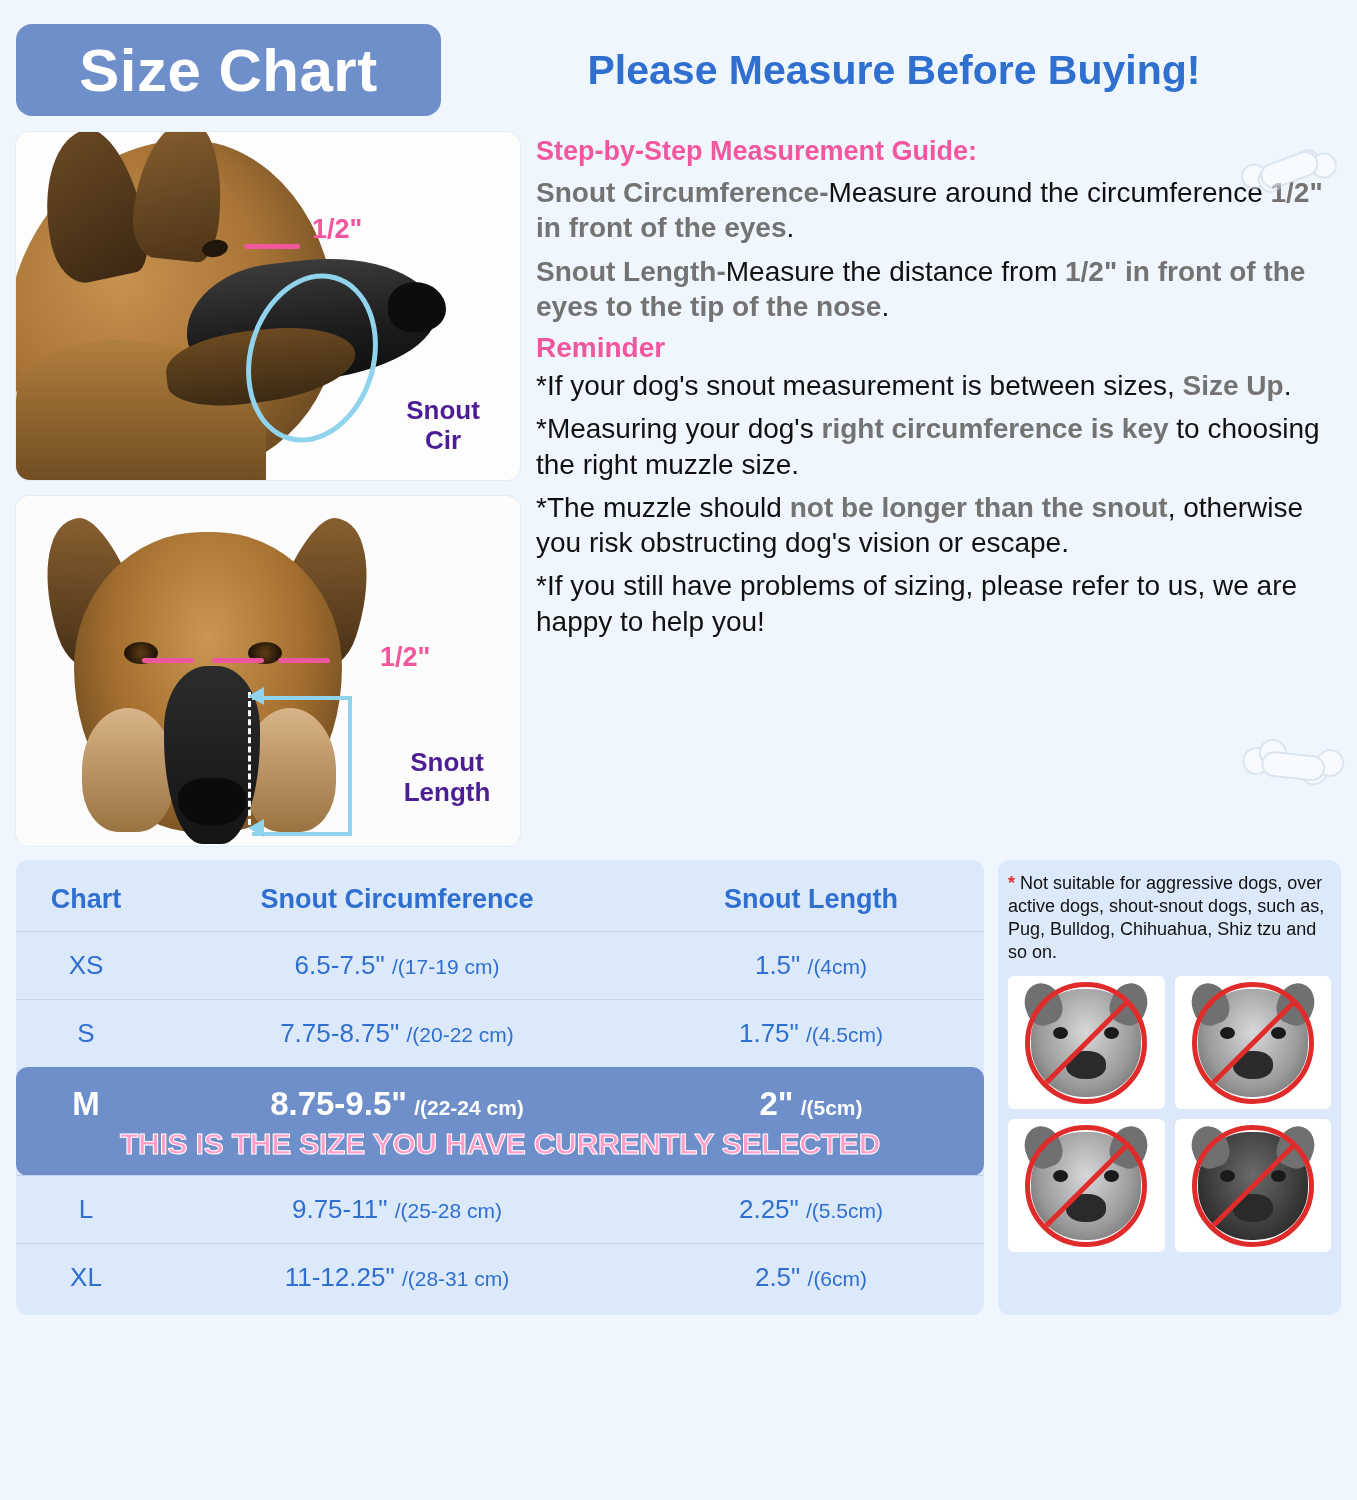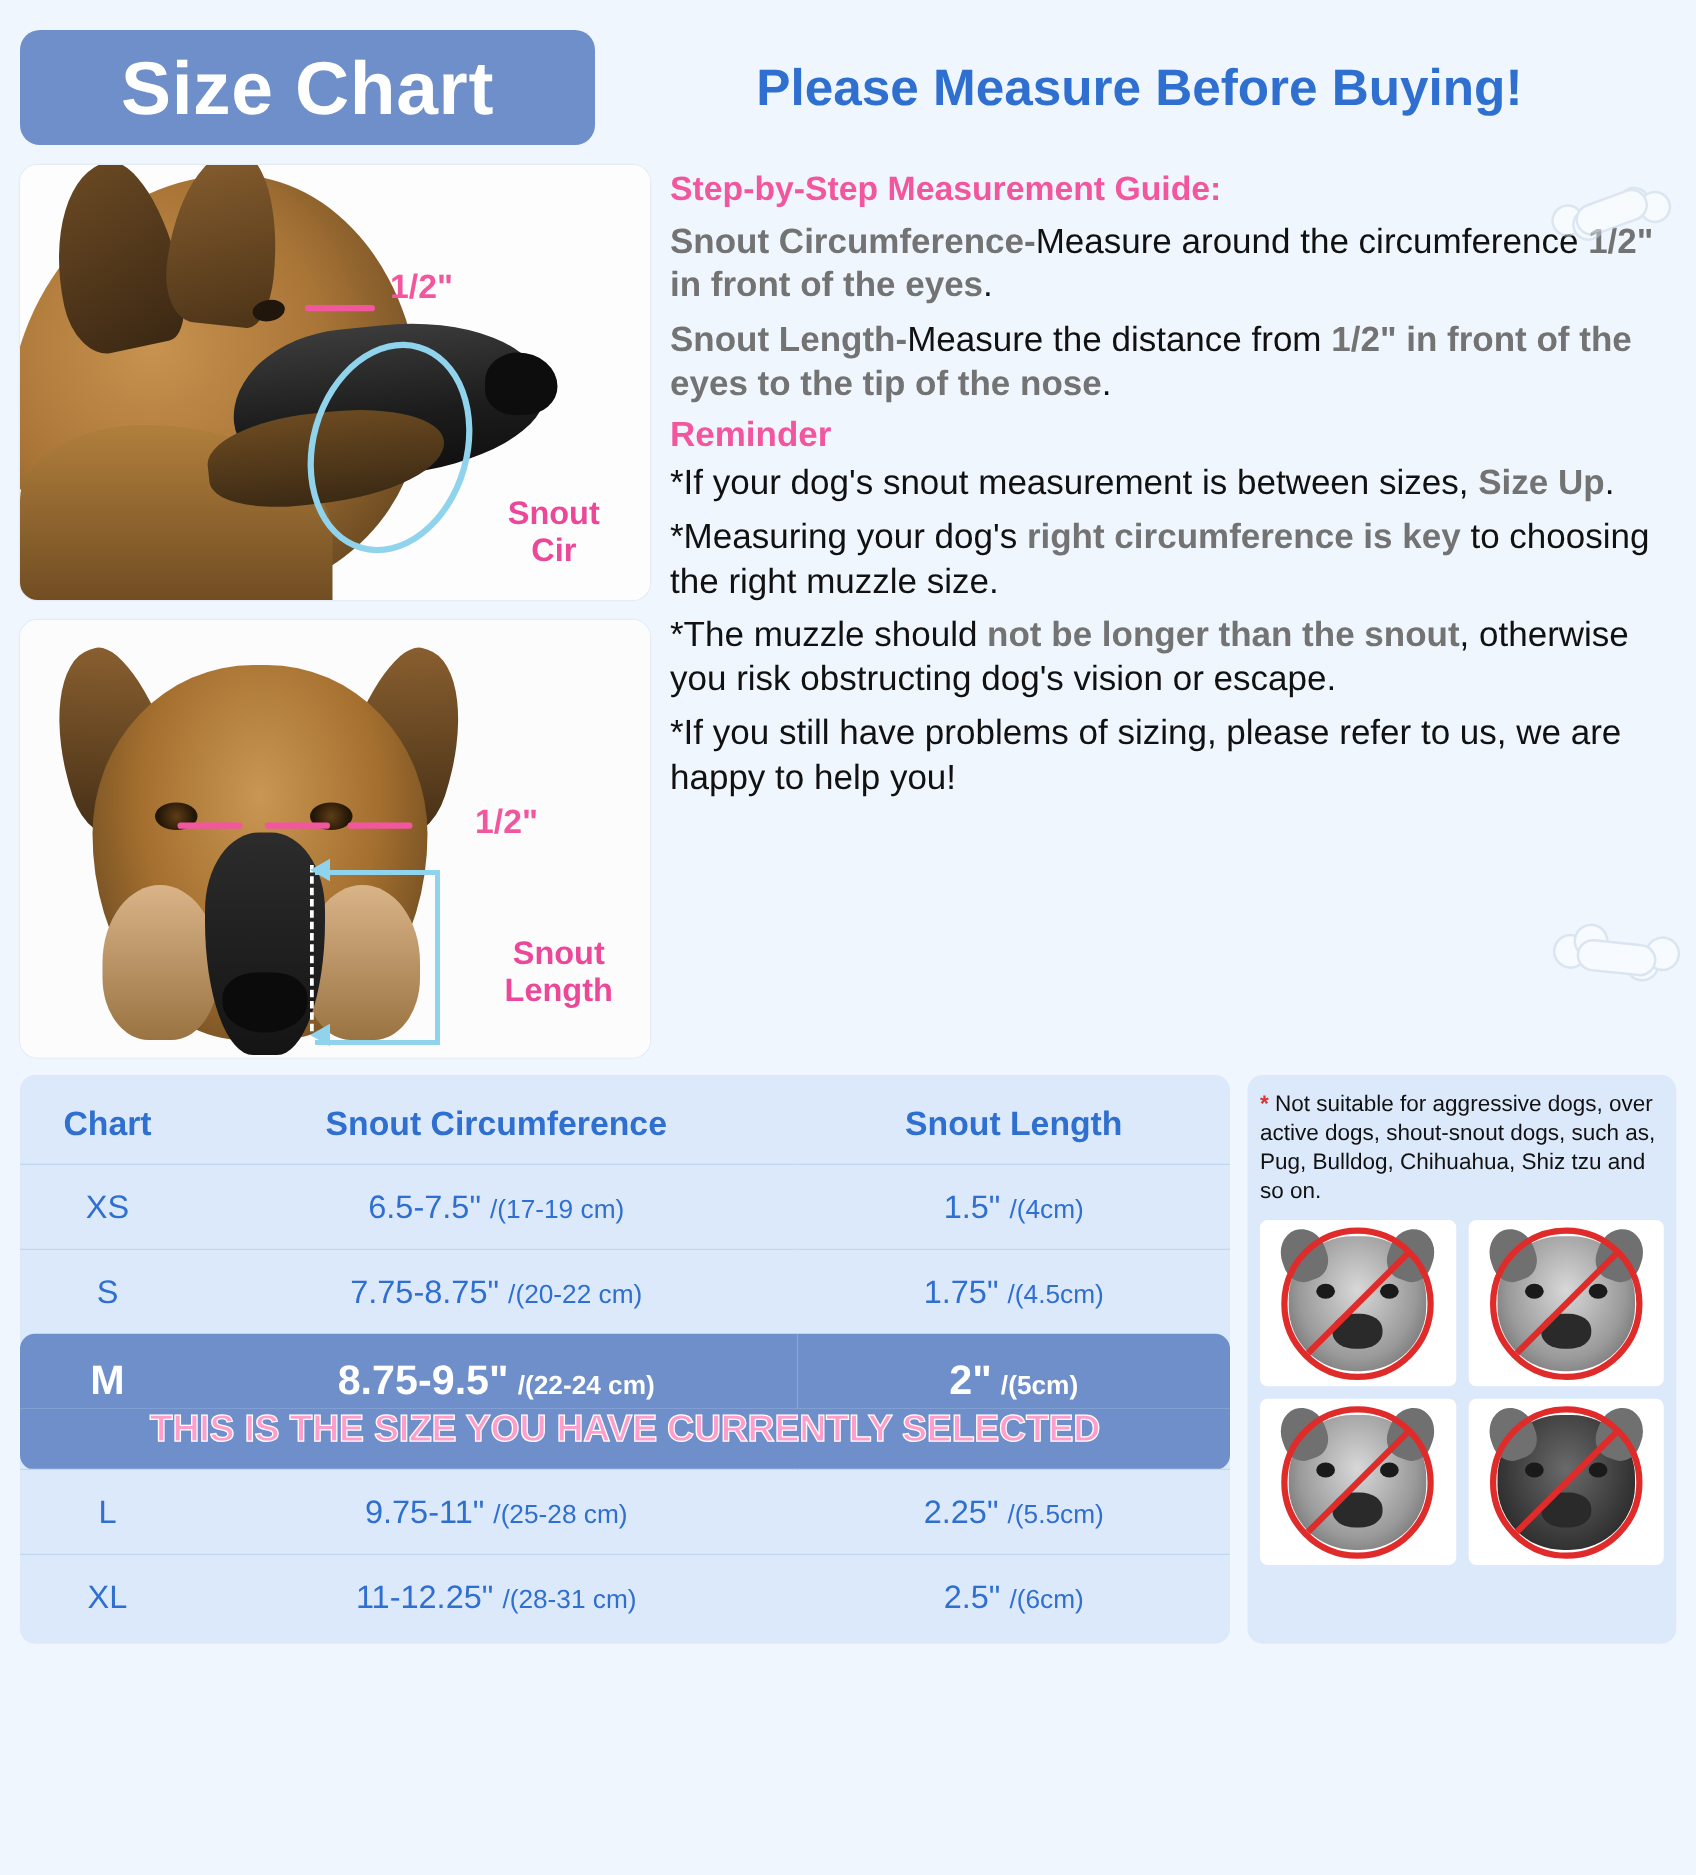--- a/index.html
+++ b/index.html
@@ -22,21 +22,21 @@
     padding: 18px 16px;
   }
 
   
   .header {
     display: flex;
     align-items: center;
     height: 104px;
   }
   .size-chart-badge {
-    width: 460px;
+    width: 425px;
     height: 92px;
     background: #6e8fc9;
     border-radius: 16px;
     display: flex;
     align-items: center;
     justify-content: center;
     flex: none;
   }
   .size-chart-badge span {
     color: #ffffff;
@@ -162,21 +162,21 @@
     border-radius: 3px;
   }
   .label-pink {
     position: absolute;
     color: #f2569f;
     font-weight: bold;
     font-size: 27px;
   }
   .label-blue {
     position: absolute;
-    color: #ec4899;
+    color: #4c1d95;
     font-weight: bold;
     font-size: 26px;
     line-height: 1.15;
     text-align: center;
   }
 
   
   .dog2 { position: absolute; inset: 0; background: #fcfcfc; }
   .dog2 .skull {
     position: absolute;

